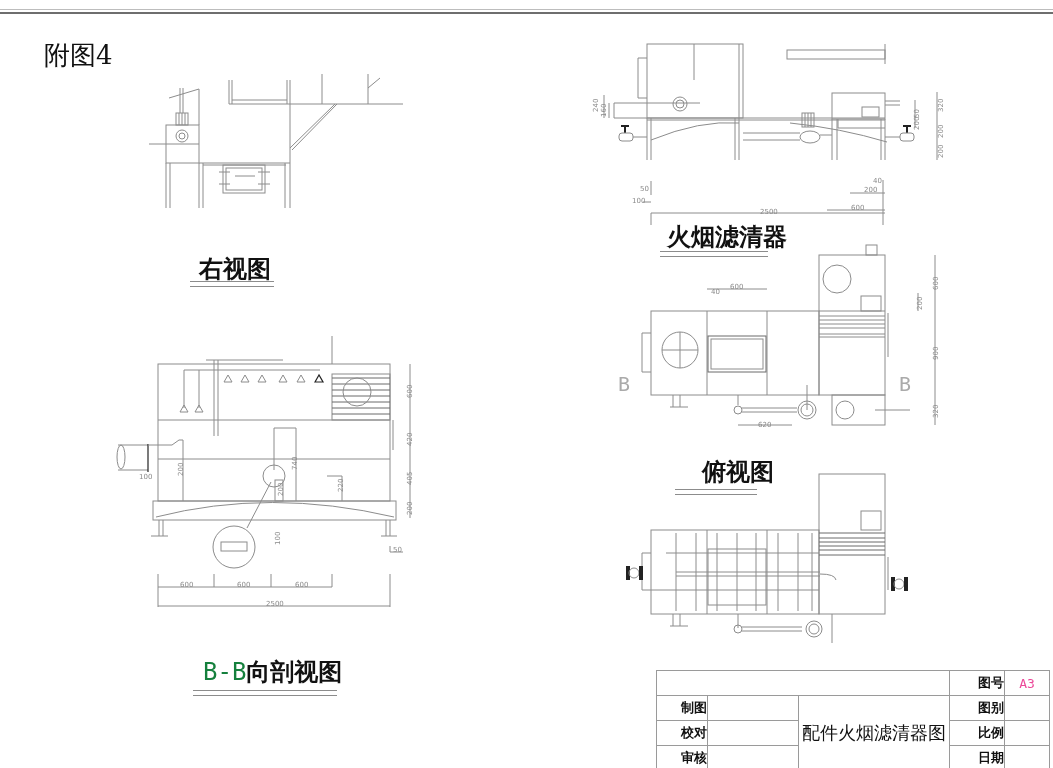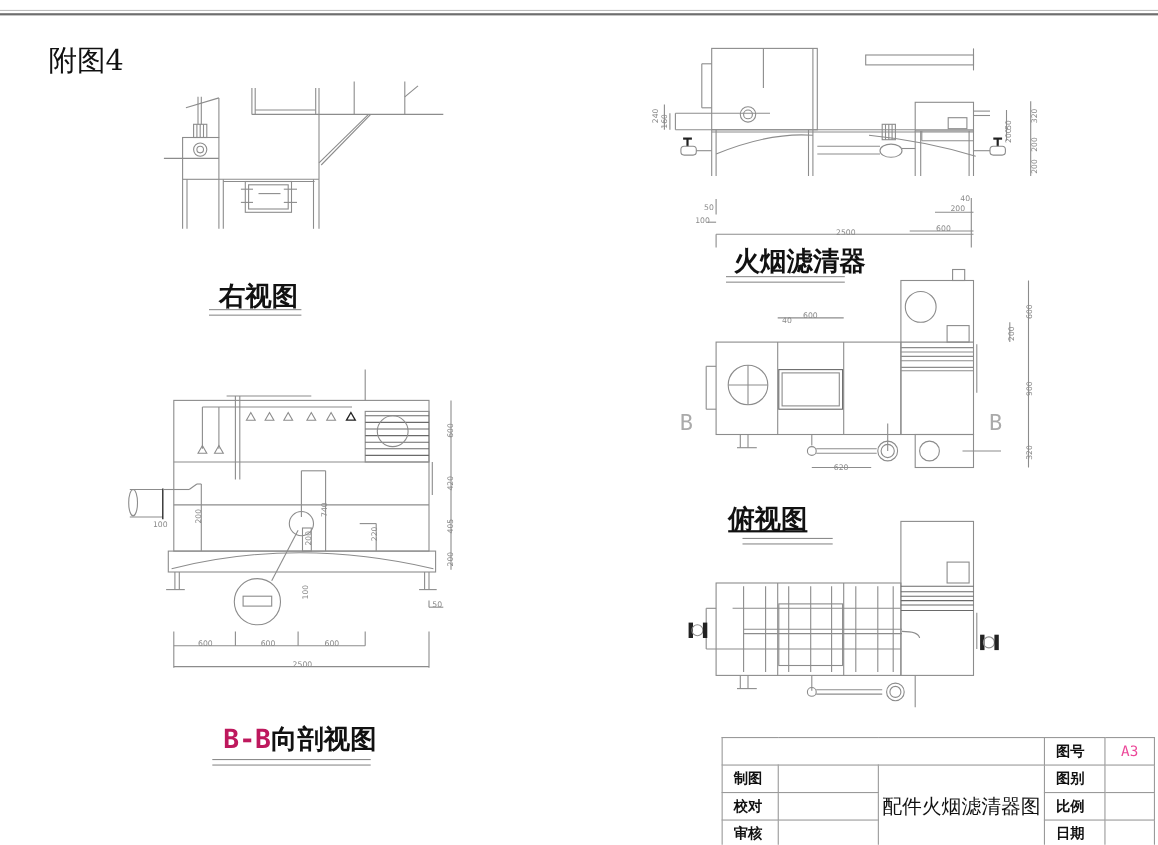--- a/index.html
+++ b/index.html
@@ -6,24 +6,24 @@
   body { width: 1053px; height: 768px; position: relative; overflow: hidden; font-family: "DejaVu Sans", sans-serif; }
   .topbar { position: absolute; left: 0; top: 0; width: 1053px; height: 12px; border-bottom: 2px solid #6e6e6e; background: #fff; }
   .topbar-line { position: absolute; left: 0; top: 9px; width: 1053px; height: 1px; background: #bdbdbd; }
   svg.draw { position: absolute; left: 0; top: 0; }
   .ln { stroke: #8c8c8c; stroke-width: 1; fill: none; }
   .ln2 { stroke: #6a6a6a; stroke-width: 1; fill: none; }
   .dk { stroke: #222; stroke-width: 2; fill: none; }
   .dim { font-family: "DejaVu Sans", sans-serif; font-size: 7px; fill: #8a8a8a; }
   .figlabel { position: absolute; font-family: "DejaVu Serif", serif; font-size: 26px; color: #111; }
   .caption { position: absolute; font-family: "DejaVu Sans", sans-serif; font-size: 24px; color: #111; font-weight: bold; }
-  .caption .gray { color: #be185d; font-weight: bold; font-family: "DejaVu Sans Mono", monospace; }
+  .caption .gray { color: #15803d; font-weight: normal; font-family: "DejaVu Sans Mono", monospace; }
   .uline { position: absolute; height: 4px; border-top: 1px solid #8c8c8c; border-bottom: 1px solid #8c8c8c; }
   table.tb { position: absolute; left: 656px; top: 670px; border-collapse: collapse; font-family: "DejaVu Sans", sans-serif; font-size: 13px; }
-  table.tb td { border: 1px solid #9a9a9a; height: 24px; padding: 0 0 0 10px; color: #111; font-weight: bold; white-space: nowrap; }
+  table.tb td { border: 1px solid #9a9a9a; height: 24px; padding: 0 0 0 10px; color: #111; font-weight: bold; white-space: nowrap; text-align: right; }
   table.tb td.c1 { width: 40px; }
   table.tb td.c2 { width: 80px; }
   table.tb td.c3 { width: 150px; text-align: center; font-size: 18px; font-weight: normal; padding: 0; }
   table.tb td.c4 { width: 44px; }
   table.tb td.c5 { width: 44px; color: #ec4899; font-weight: normal; font-family: "DejaVu Sans Mono", monospace; text-align: center; padding: 0; }
 </style>
 </head>
 <body>
 
 <div class="topbar">
@@ -341,21 +341,21 @@
   <text class="dim" x="295" y="587">600</text>
   <text class="dim" x="266" y="606">2500</text>
 </svg>
 
 <div class="caption" style="left:199px; top:253px;">右视图</div>
 <div class="uline" style="left:190px; top:281px; width:84px;"></div>
 
 <div class="caption" style="left:667px; top:221px;">火烟滤清器</div>
 <div class="uline" style="left:660px; top:251px; width:108px;"></div>
 
-<div class="caption" style="left:662px; top:456px;text-decoration:underline;">俯视图</div>
+<div class="caption" style="left:702px; top:456px;">俯视图</div>
 <div class="uline" style="left:675px; top:489px; width:82px;"></div>
 
 <div class="caption" style="left:203px; top:656px;">
   <span class="gray">B-B</span><span>向剖视图</span>
 </div>
 <div class="uline" style="left:193px; top:690px; width:144px;"></div>
 
 <table class="tb">
   <tbody>
       <tr>

